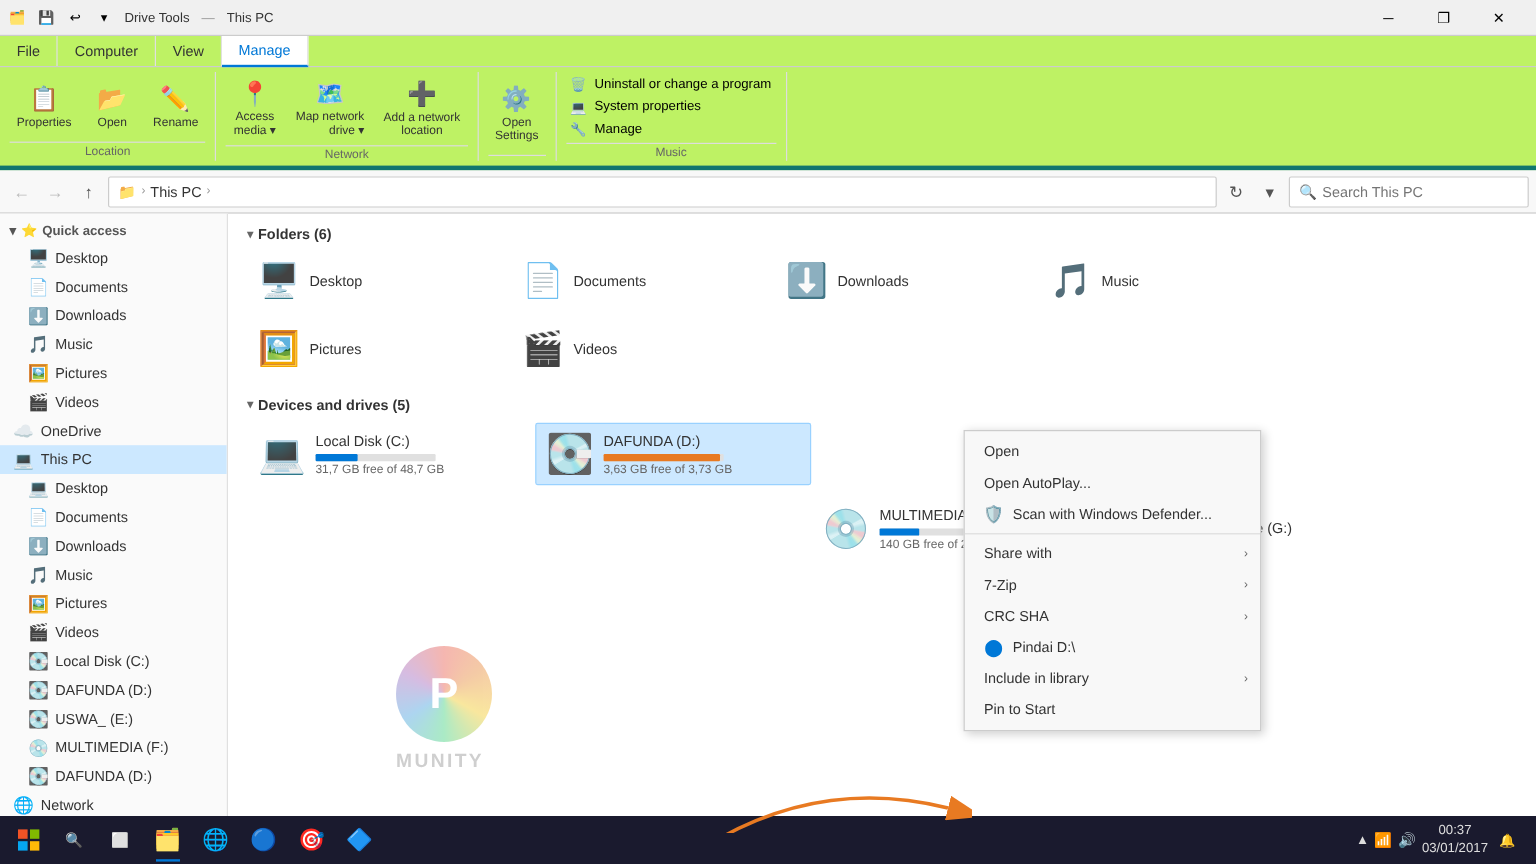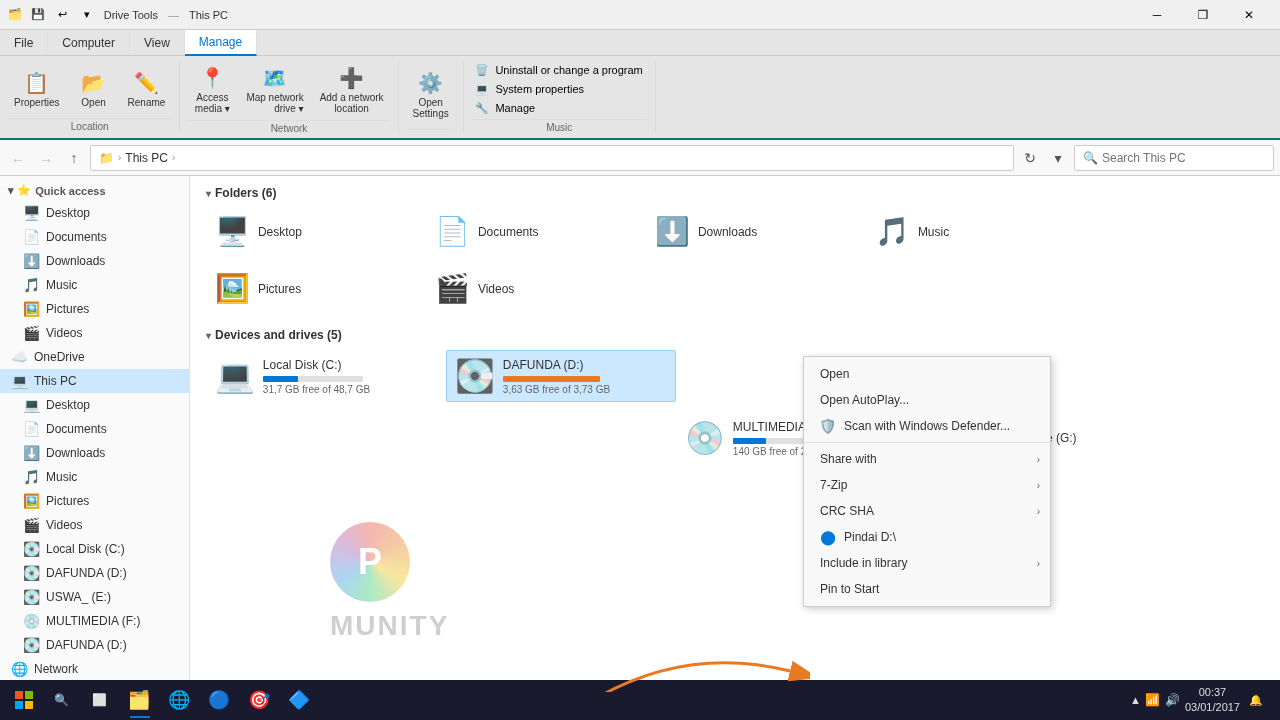--- a/index.html
+++ b/index.html
@@ -10,21 +10,21 @@
       height: 30px; background: #f0f0f0; display: flex; align-items: center;
       border-bottom: 1px solid #ccc; padding: 0 8px; justify-content: space-between;
     }
     .title-bar-left { display: flex; align-items: center; gap: 6px; font-size: 11px; color: #333; }
     .title-bar-right { display: flex; gap: 0; }
     .title-btn { width: 46px; height: 30px; border: none; background: transparent; cursor: pointer; font-size: 12px; display: flex; align-items: center; justify-content: center; }
     .qat { display: flex; align-items: center; gap: 2px; }
     .qat-btn { width: 22px; height: 22px; border: none; background: transparent; cursor: pointer; font-size: 11px; display: flex; align-items: center; justify-content: center; border-radius: 2px; }
 
     
-    .ribbon { background: #e5e5e5; border-bottom: 2px solid #0f766e; }
+    .ribbon { background: #bef264; border-bottom: 4px solid #0f766e; }
     .ribbon-tabs { display: flex; height: 26px; border-bottom: 1px solid #ccc; }
     .ribbon-tab { padding: 0 14px; display: flex; align-items: center; font-size: 12px; cursor: pointer; color: #333; border-right: 1px solid #e0e0e0; }
     .ribbon-tab.active { background: #fff; color: #0078d7; border-bottom: 2px solid #0078d7; margin-bottom: -1px; }
     .ribbon-content { display: flex; height: 82px; padding: 4px 0; }
     .ribbon-group { display: flex; flex-direction: column; border-right: 1px solid #ddd; padding: 2px 8px; min-width: 60px; }
     .ribbon-group-items { display: flex; gap: 4px; flex: 1; align-items: center; }
     .ribbon-group-label { font-size: 10px; color: #666; text-align: center; margin-top: 2px; border-top: 1px solid #ddd; padding-top: 2px; }
     .ribbon-btn { display: flex; flex-direction: column; align-items: center; justify-content: center; padding: 4px 6px; border: none; background: transparent; cursor: pointer; border-radius: 2px; font-size: 10px; min-width: 48px; gap: 2px; color: #333; }
     .ribbon-icon { width: 24px; height: 24px; display: flex; align-items: center; justify-content: center; font-size: 20px; }
 
@@ -99,21 +99,21 @@
 
     
     .watermark {
       position: absolute; bottom: 50px; left: 140px; opacity: 0.4; pointer-events: none;
     }
     .watermark-circle {
       width: 80px; height: 80px; border-radius: 50%;
       background: conic-gradient(#e74c3c 0%, #e67e22 16%, #f1c40f 33%, #2ecc71 50%, #3498db 66%, #9b59b6 83%, #e74c3c 100%);
       display: flex; align-items: center; justify-content: center; color: #fff; font-size: 36px; font-weight: bold;
     }
-    .watermark-text { font-size: 28px; font-weight: bold; color: #888; letter-spacing: 2px; margin-top: 8px; }
+    .watermark-text { font-size: 16px; font-weight: bold; color: #888; letter-spacing: 2px; margin-top: 8px; }
 
     
     .status-bar {
       height: 30px; background: #f0f0f0; border-top: 1px solid #ccc;
       display: flex; align-items: center; padding: 0 10px; justify-content: space-between;
       font-size: 11px; color: #555;
     }
     .status-right { display: flex; gap: 4px; align-items: center; }
     .view-btn { width: 20px; height: 20px; border: none; background: transparent; cursor: pointer; display: flex; align-items: center; justify-content: center; font-size: 12px; border-radius: 2px; }
 

